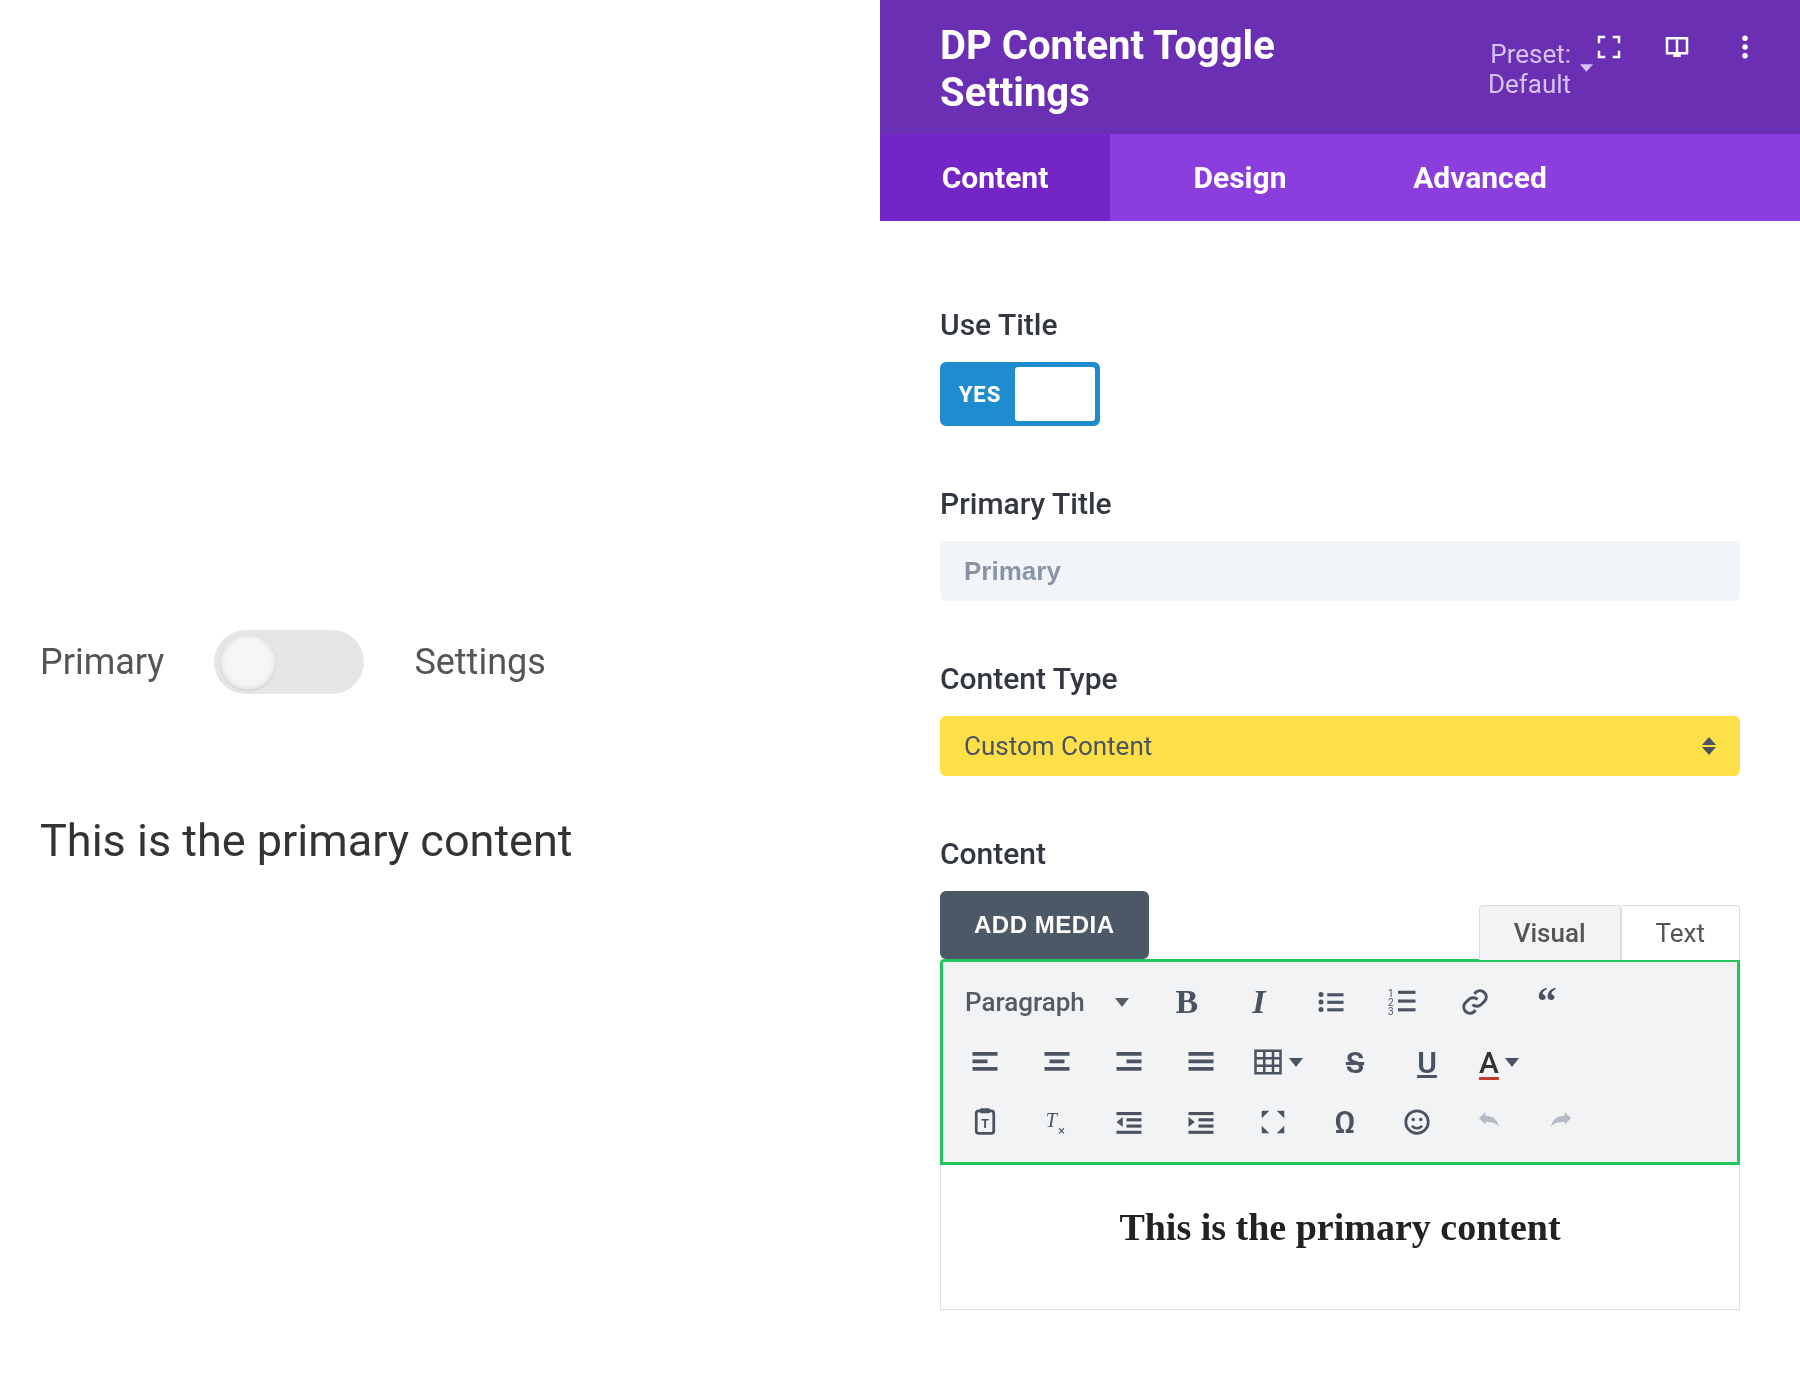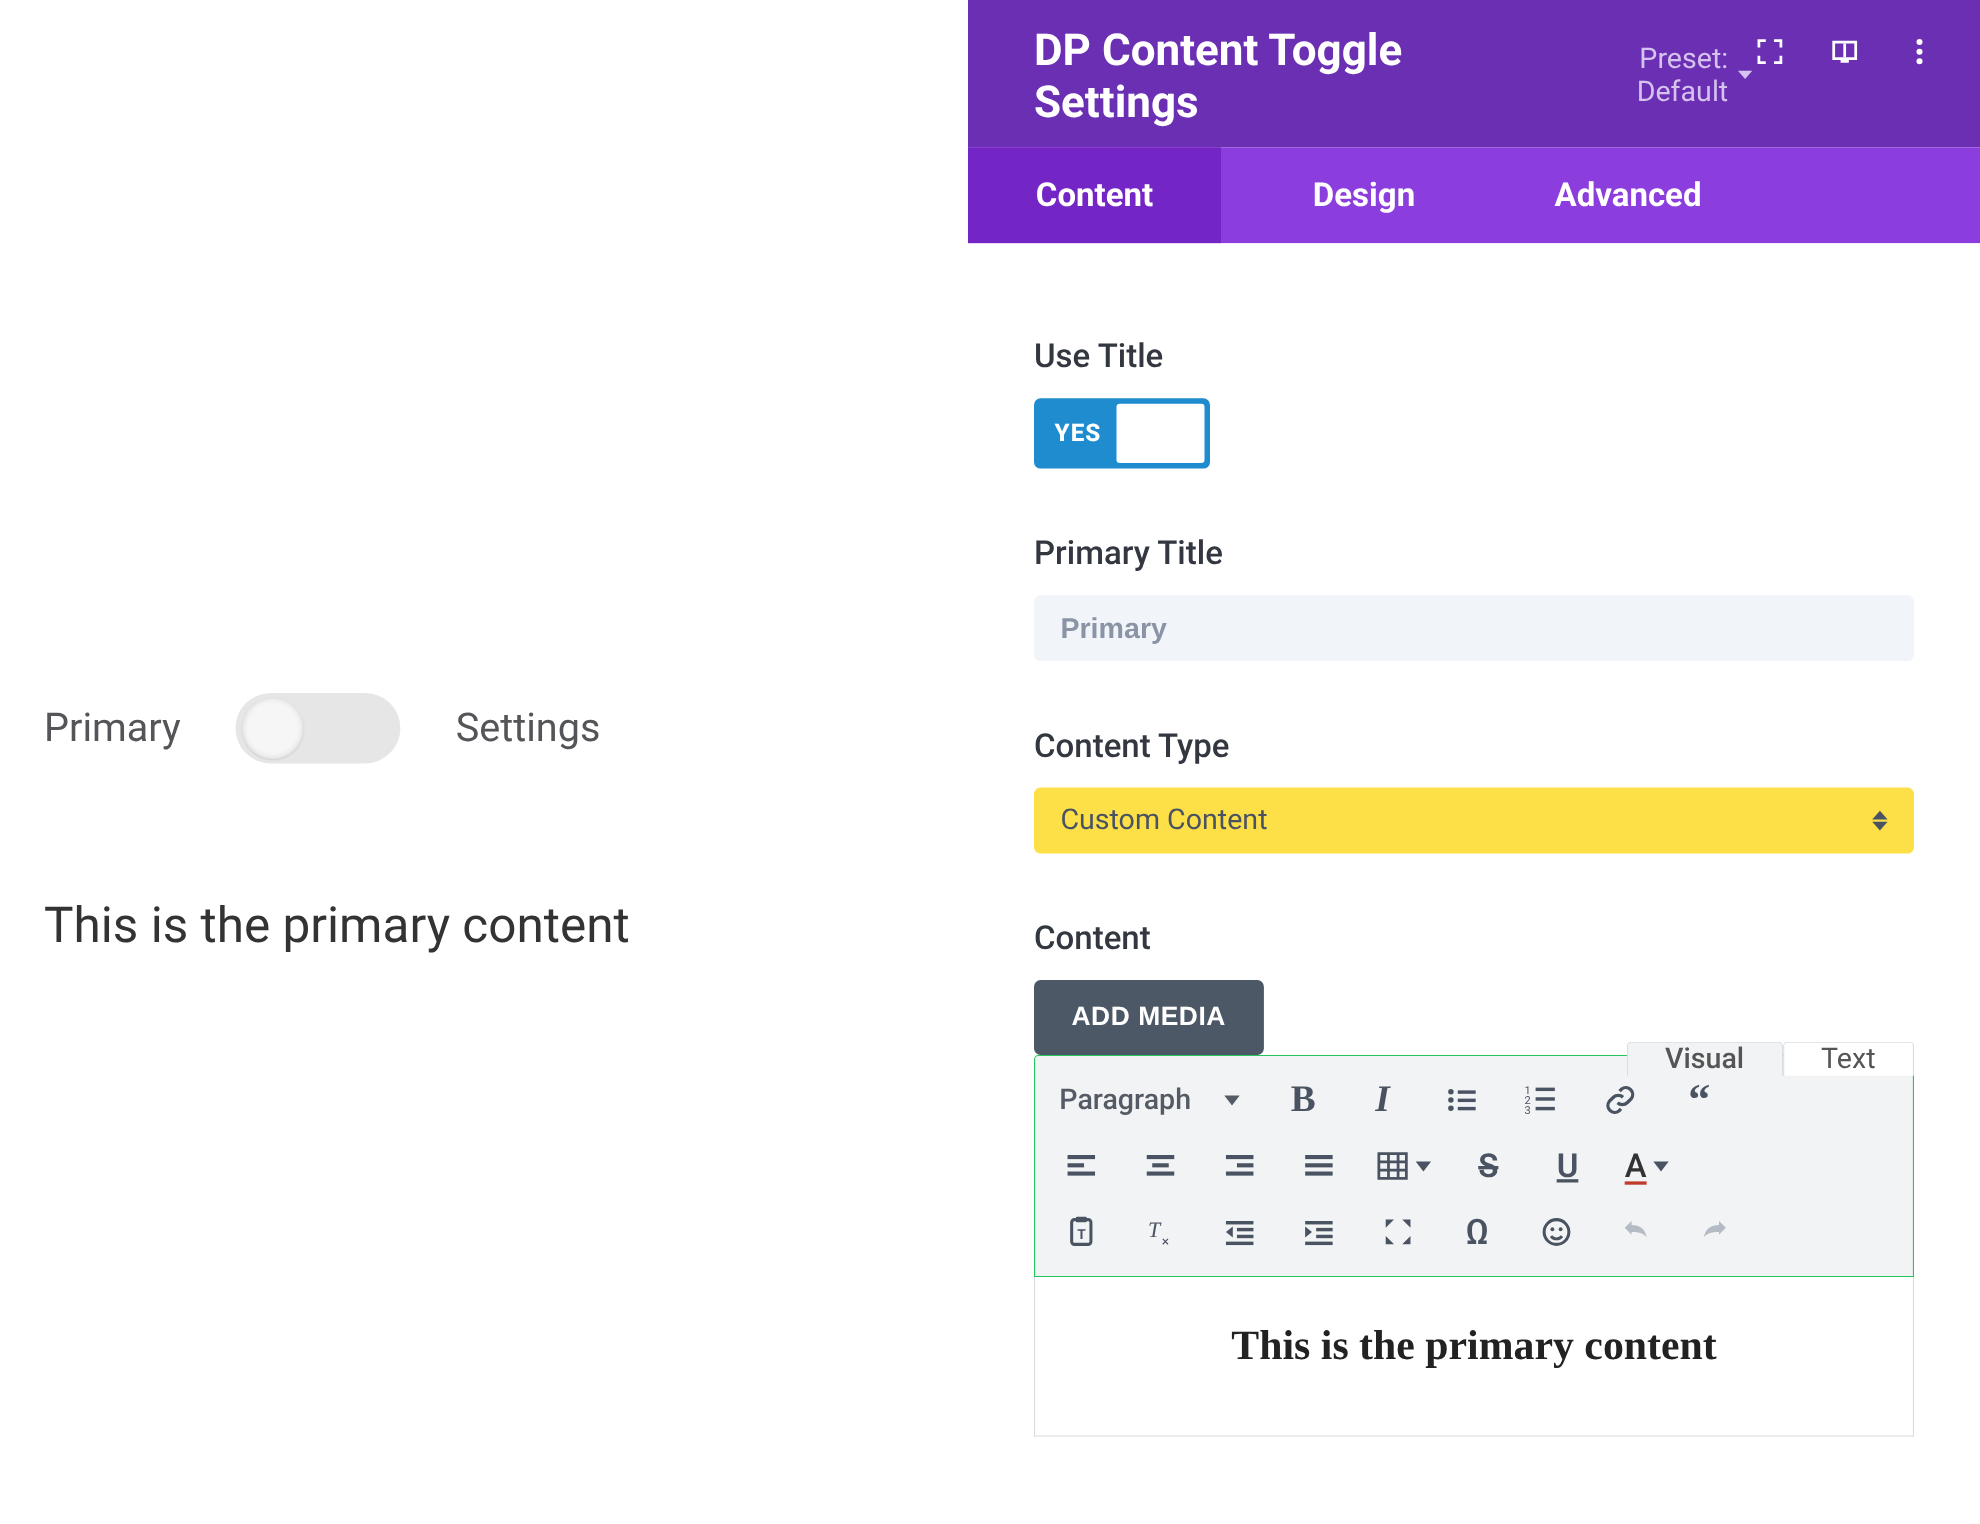--- a/index.html
+++ b/index.html
@@ -221,36 +221,36 @@
     padding: 20px 34px;
     cursor: pointer;
   }
   .editor-tabs {
     display: flex;
     gap: 0;
   }
   .ed-tab {
     font-size: 26px;
     color: #555;
-    padding: 0 34px;
+    padding: 12px 34px;
     border: 1px solid #d9dde2;
     border-bottom: none;
     border-radius: 4px 4px 0 0;
     background: #fff;
     cursor: pointer;
     position: relative;
-    top: 19px;
+    top: 1px;
   }
   .ed-tab.active {
     background: #f2f3f5;
     font-weight: 500;
   }
 
   .toolbar {
-    border: 1px solid #22c55e;
+    border: 3px solid #22c55e;
     background: #f2f3f5;
     padding: 10px 16px 10px 16px;
     border-radius: 4px 0 0 0;
   }
   .tb-row {
     display: flex;
     align-items: center;
     gap: 32px;
     padding: 10px 6px;
   }

